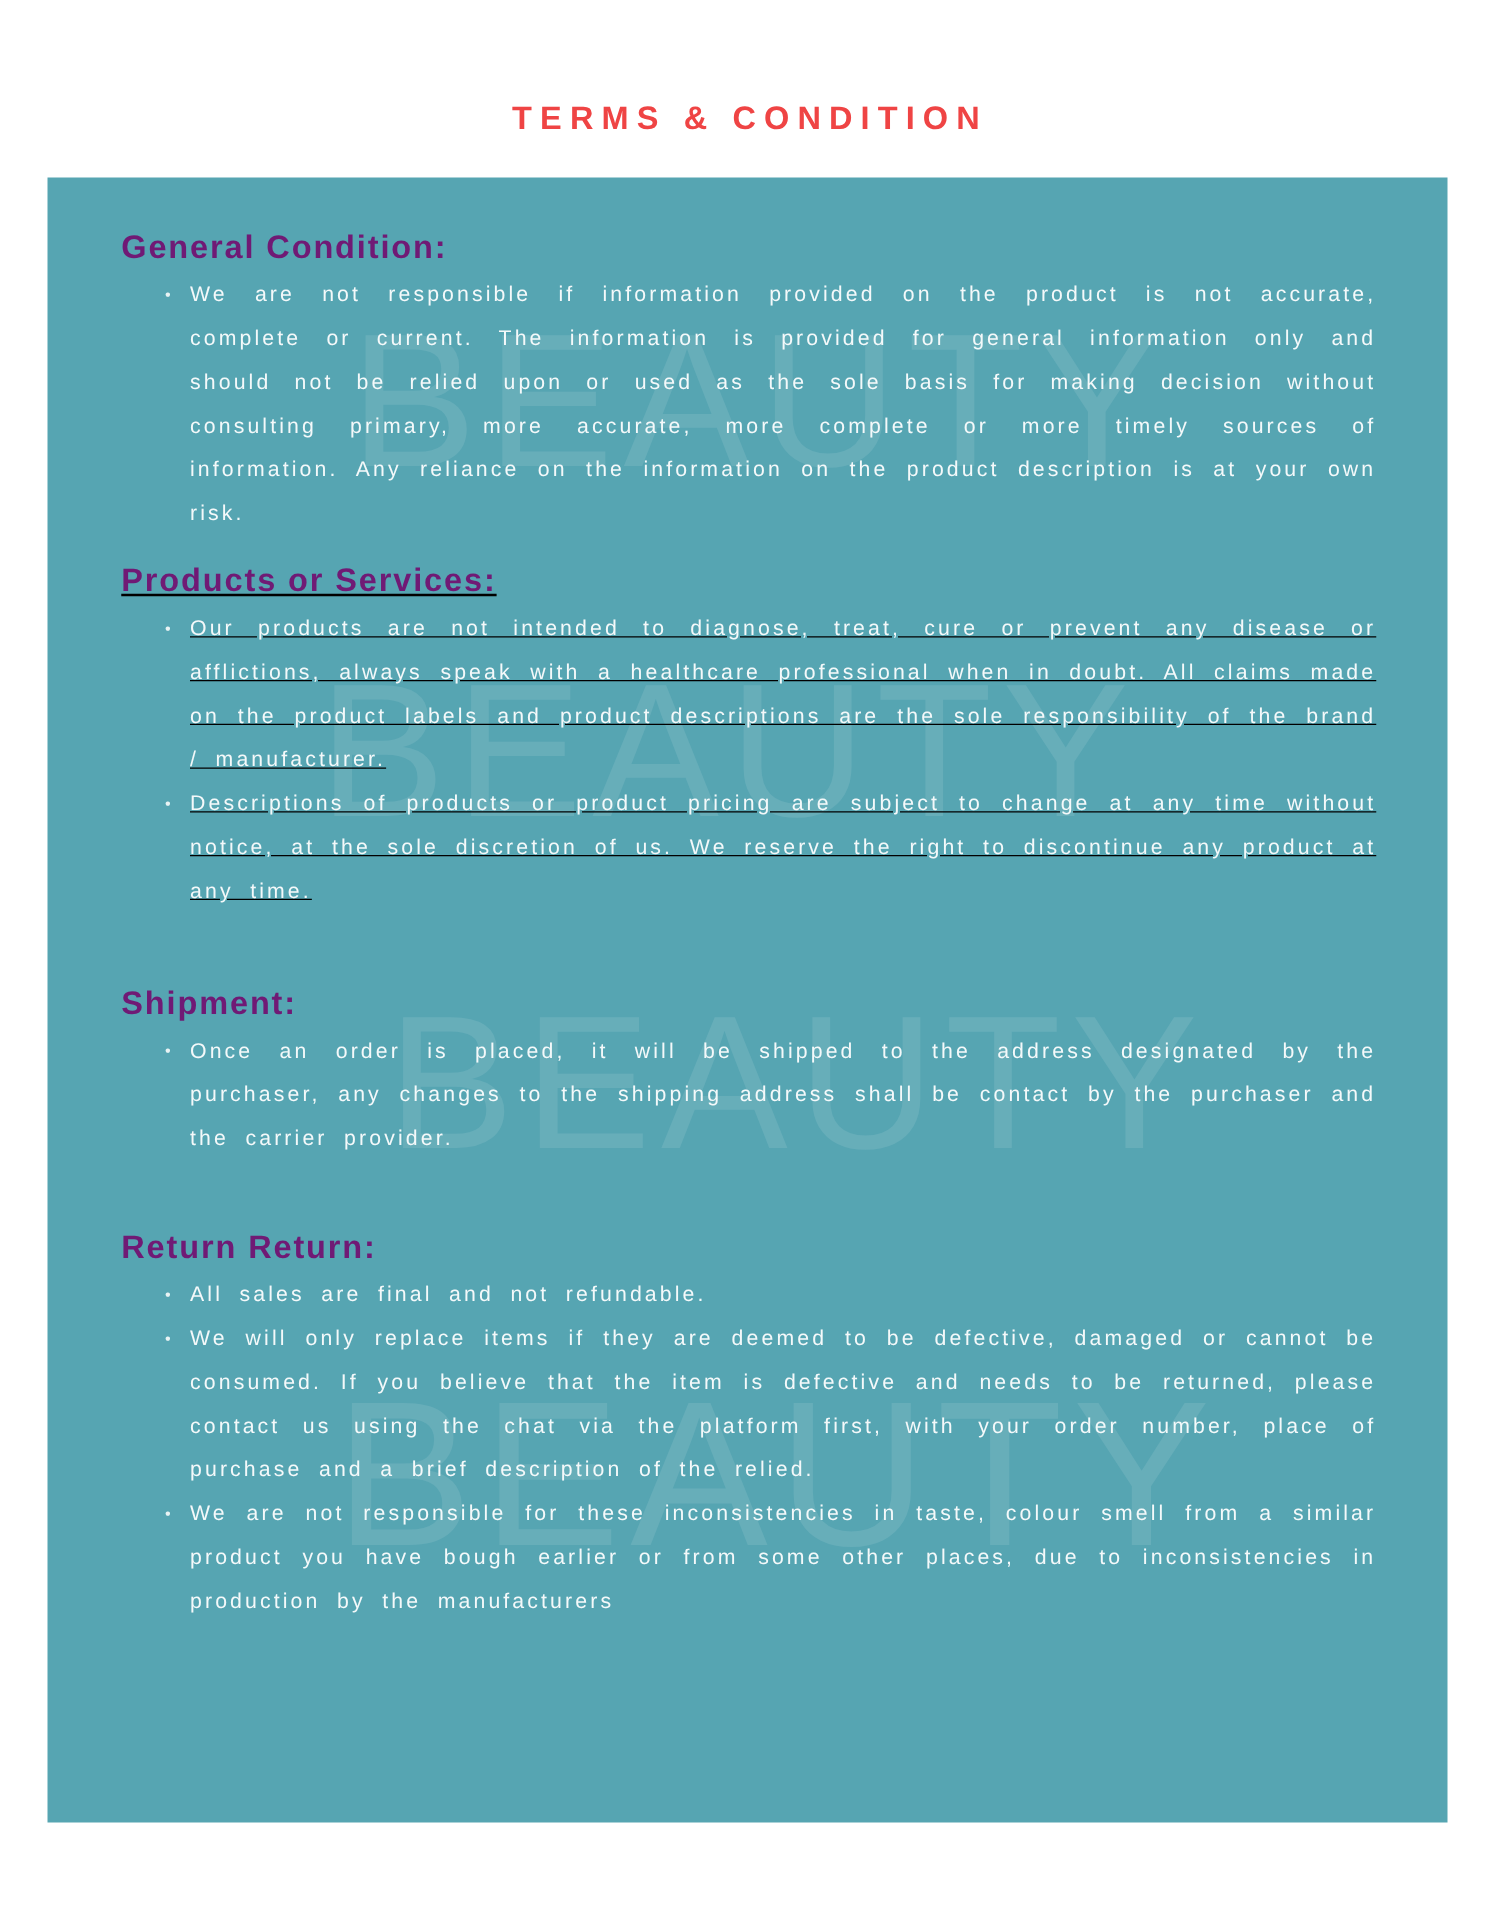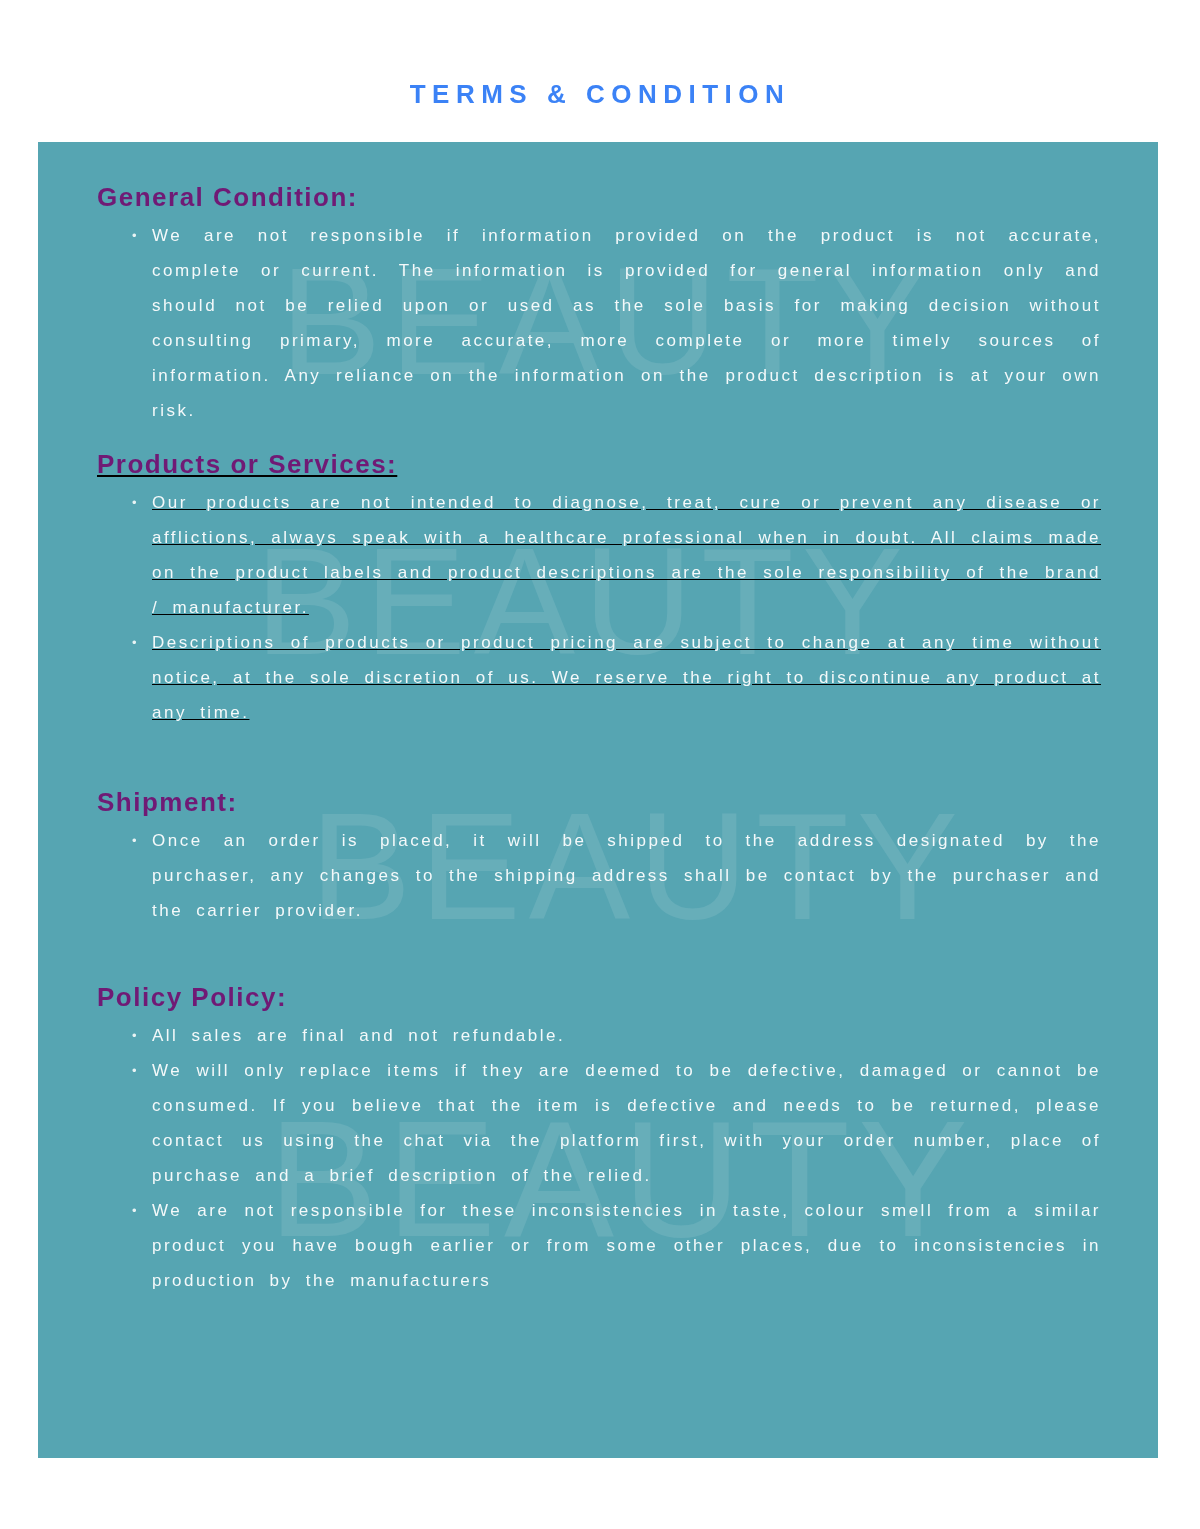--- a/index.html
+++ b/index.html
@@ -17,21 +17,21 @@
     position: absolute;
     top: 79px;
     left: 0;
     width: 100%;
     margin: 0;
     text-align: center;
     font-size: 26px;
     line-height: 30px;
     font-weight: bold;
     letter-spacing: 6.5px;
-    color: #3b82f6;
+    color: #ef4444;
   }
 
   .tc-box {
     position: absolute;
     left: 38px;
     top: 142px;
     width: 1120px;
     height: 1316px;
     background: #56a5b2;
     overflow: hidden;
@@ -130,21 +130,21 @@
   </section>
 
   <section class="tc-section">
     <h2 class="section-heading">Shipment:</h2>
     <ul class="bullets">
             <li>Once an order is placed, it will be shipped to the address designated by the purchaser, any changes to the shipping address shall be contact by the purchaser and the carrier provider.</li>
           </ul>
   </section>
 
   <section class="tc-section">
-    <h2 class="section-heading">Policy Policy:</h2>
+    <h2 class="section-heading">Return Return:</h2>
     <ul class="bullets">
             <li>All sales are final and not refundable.</li>
             <li>We will only replace items if they are deemed to be defective, damaged or cannot be consumed. If you believe that the item is defective and needs to be returned, please contact us using the chat via the platform first, with your order number, place of purchase and a brief description of the relied.</li>
             <li>We are not responsible for these inconsistencies in taste, colour smell from a similar product you have bough earlier or from some other places, due to inconsistencies in production by the manufacturers</li>
           </ul>
   </section>
 </div>
   </div>
 </div>
 

